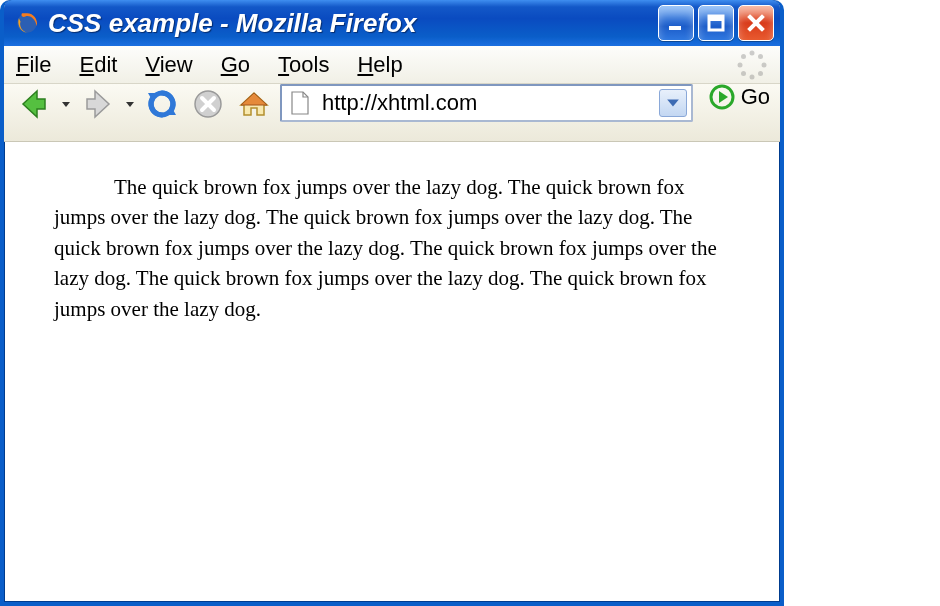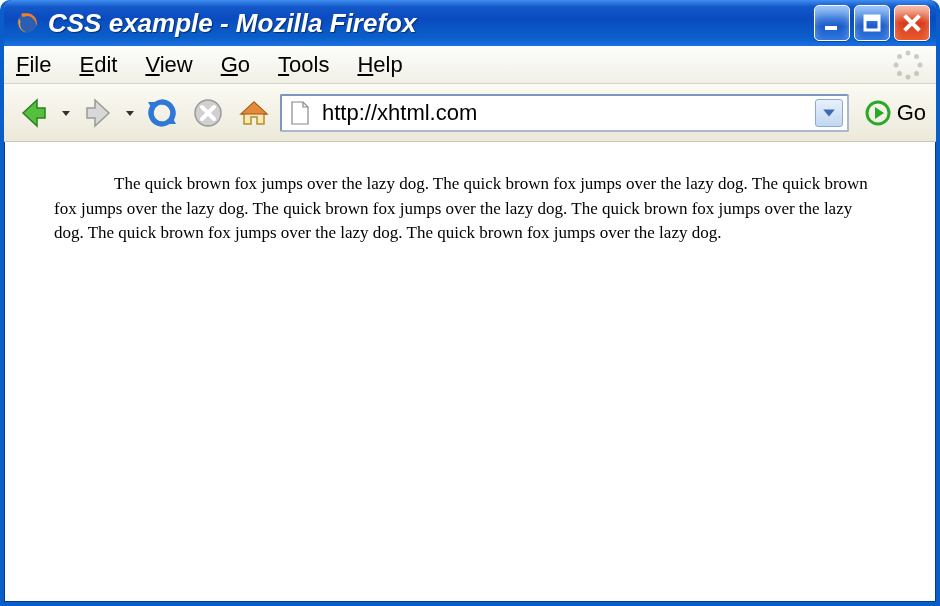--- a/index.html
+++ b/index.html
@@ -6,21 +6,21 @@
   body {
     margin: 0;
     padding: 0;
     width: 940px;
     height: 606px;
     background: #fff;
     font-family: Tahoma, Arial, sans-serif;
     overflow: hidden;
   }
   .window {
-    width: 940px;
+    width: 784px;
     height: 606px;
     border: 4px solid #0a5ec9;
     border-top: none;
     border-radius: 10px 10px 0 0;
     background: #fff;
     overflow: hidden;
     box-shadow: 0 0 0 1px #003c8f inset;
   }
   .titlebar {
     height: 46px;
@@ -74,21 +74,21 @@
     margin-left: auto;
     width: 32px; height: 32px;
     display: flex; align-items: center; justify-content: center;
     opacity: 0.35;
   }
   .toolbar {
     height: 58px;
     background: linear-gradient(to bottom, #fbfaf3, #ece9da);
     border-bottom: 1px solid #cac7b6;
     display: flex;
-    align-items: center;
+    align-items: flex-start;
     padding: 0 10px;
     gap: 6px;
   }
   .tbtn {
     width: 40px; height: 40px;
     display: flex; align-items: center; justify-content: center;
     border-radius: 4px;
   }
   .tbtn svg { width: 34px; height: 34px; }
   .dropdown-caret {
@@ -126,21 +126,21 @@
     border-radius: 3px;
     display: flex; align-items: center; justify-content: center;
     margin-left: 6px;
   }
   .go-group { display: flex; align-items: center; gap: 6px; margin-left: 10px; }
   .go-icon { width: 26px; height: 26px; }
   .go-label { font-size: 22px; color: #000; }
   .content {
     padding: 30px 50px 20px 50px;
     font-family: "Palatino Linotype", "Book Antiqua", Georgia, serif;
-    font-size: 17px;
+    font-size: 21px;
     line-height: 1.45;
     color: #000;
   }
   .content p { margin: 0; text-indent: 60px; }
 </style>
 </head>
 <body>
 
 <div class="window">
 

